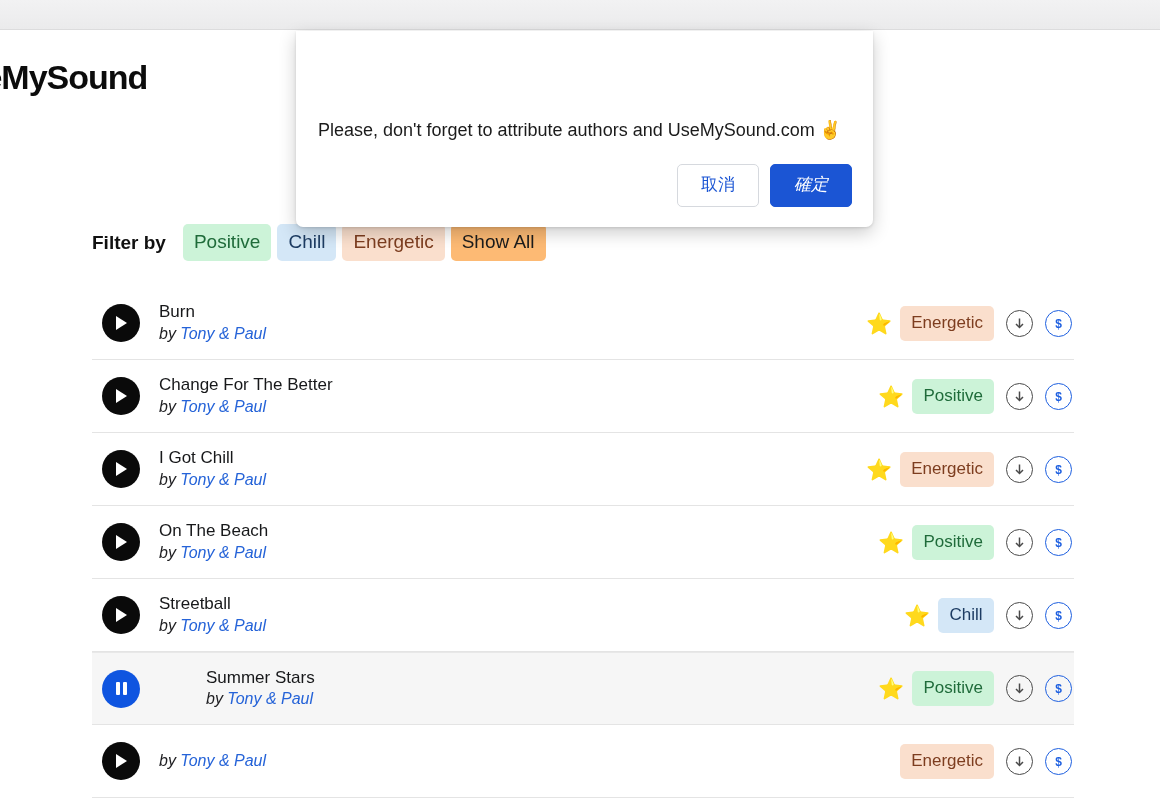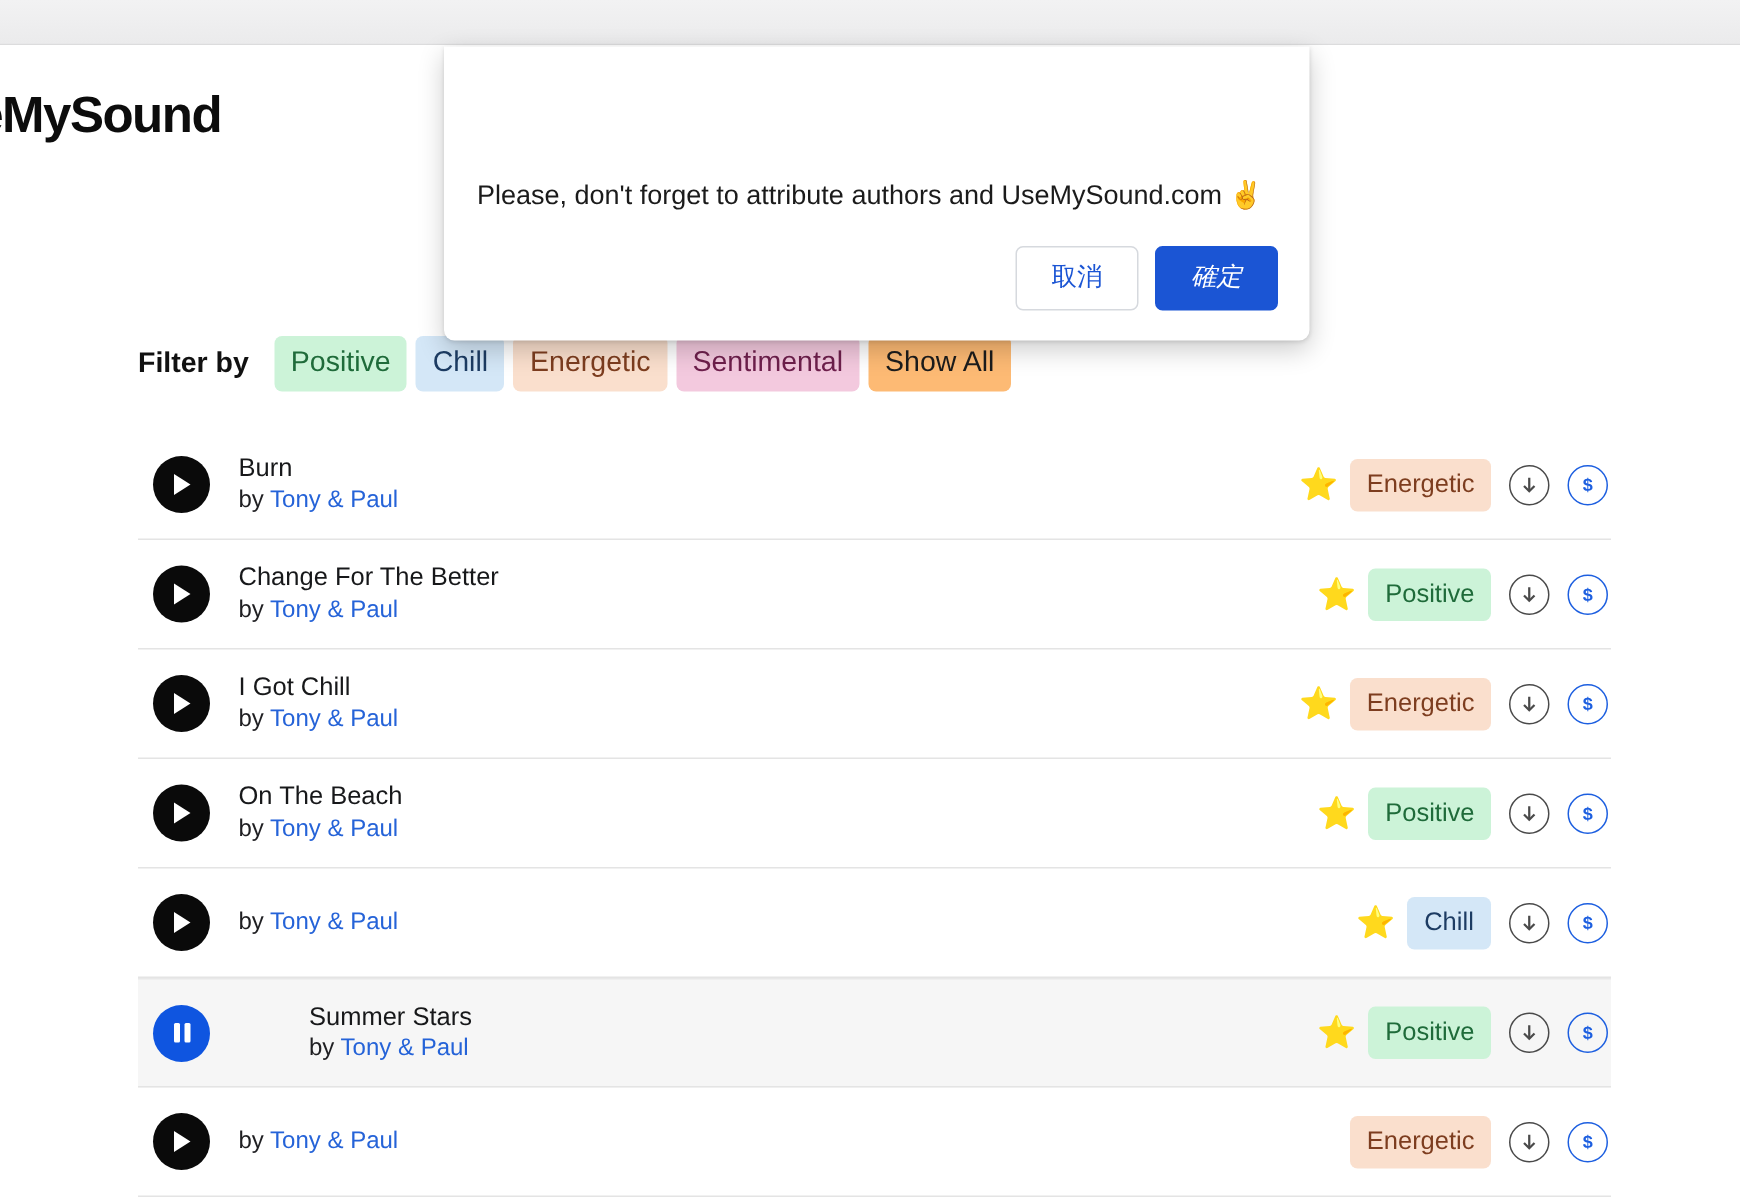--- a/index.html
+++ b/index.html
@@ -81,21 +81,21 @@
   }
   .play-btn.paused { background: #0f55e0; }
   .play-btn svg { display: block; }
 
   .track-meta { flex: 1 1 auto; min-width: 0; }
   .track-title {
     font-size: 17px; color: #17181a; line-height: 1.28;
     white-space: nowrap; overflow: hidden; text-overflow: ellipsis;
   }
   .track-by {
-    font-size: 16px; color: #1f1f22; line-height: 1.3; margin-top: 1px;
+    font-size: 16px; color: #1f1f22; line-height: 1.3; margin-top: 1px; font-style: italic;
   }
   .track-artist { color: #2563d8; cursor: pointer; }
 
   
   .track-actions {
     display: flex; align-items: center; gap: 12px;
     flex: 0 0 auto; margin-left: 14px;
   }
   .star-icon {
     font-size: 21px; line-height: 1; cursor: pointer;
@@ -174,21 +174,20 @@
 
 <div id="page">
 
   <div id="site-logo">UseMySound</div>
 
   <div id="filter-bar">
     <span id="filter-label">Filter by</span>
     <button class="filter-chip chip-positive">Positive</button>
     <button class="filter-chip chip-chill">Chill</button>
     <button class="filter-chip chip-energetic">Energetic</button>
-    <button class="filter-chip chip-sentimental">Sentimental</button>
     <button class="filter-chip chip-showall">Show All</button>
   </div>
 
   <div id="track-list">
       <div class="track-row">
         <div class="play-btn">
           <svg width="14" height="16" viewBox="0 0 14 16">
             <polygon points="2,1 13,8 2,15" fill="#ffffff"></polygon>
           </svg>
         </div>
@@ -290,20 +289,21 @@
           </span>
         </div>
       </div>
       <div class="track-row">
         <div class="play-btn">
           <svg width="14" height="16" viewBox="0 0 14 16">
             <polygon points="2,1 13,8 2,15" fill="#ffffff"></polygon>
           </svg>
         </div>
         <div class="track-meta">
+          <div class="track-title">Streetball</div>
           <div class="track-by"><span>by </span><span class="track-artist">Tony &amp; Paul</span></div>
         </div>
         <div class="track-actions">
           <span class="star-icon">⭐</span>
           <span class="mood-tag tag-chill">Chill</span>
           <span class="circle-icon">
             <svg width="15" height="15" viewBox="0 0 15 15">
               <line x1="7.5" y1="2.5" x2="7.5" y2="11" stroke="#4a4a4a" stroke-width="1.5"></line>
               <polyline points="4,8 7.5,11.5 11,8" fill="none" stroke="#4a4a4a" stroke-width="1.5"></polyline>
             </svg>

